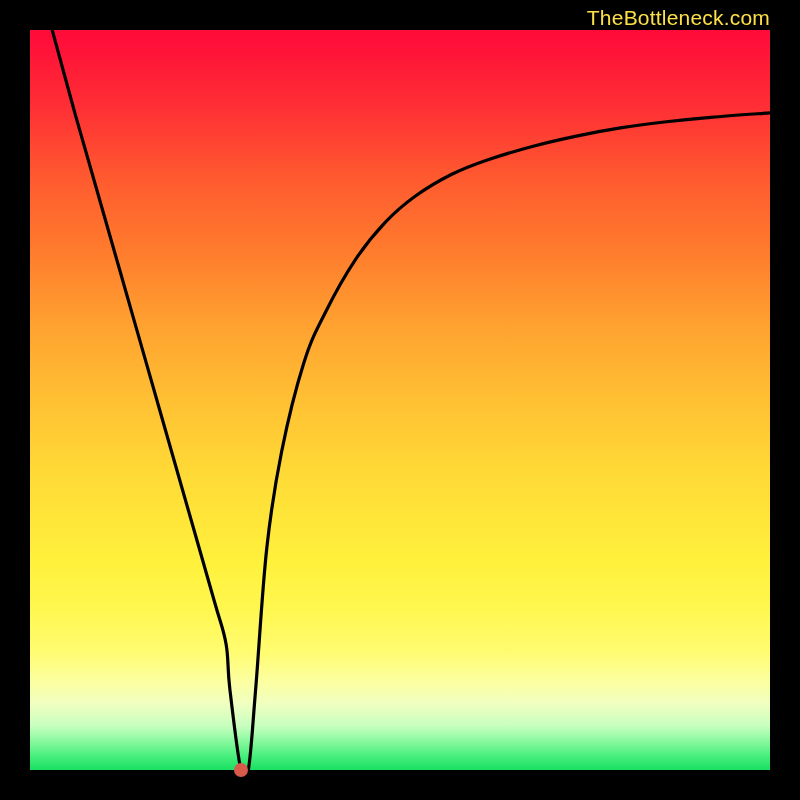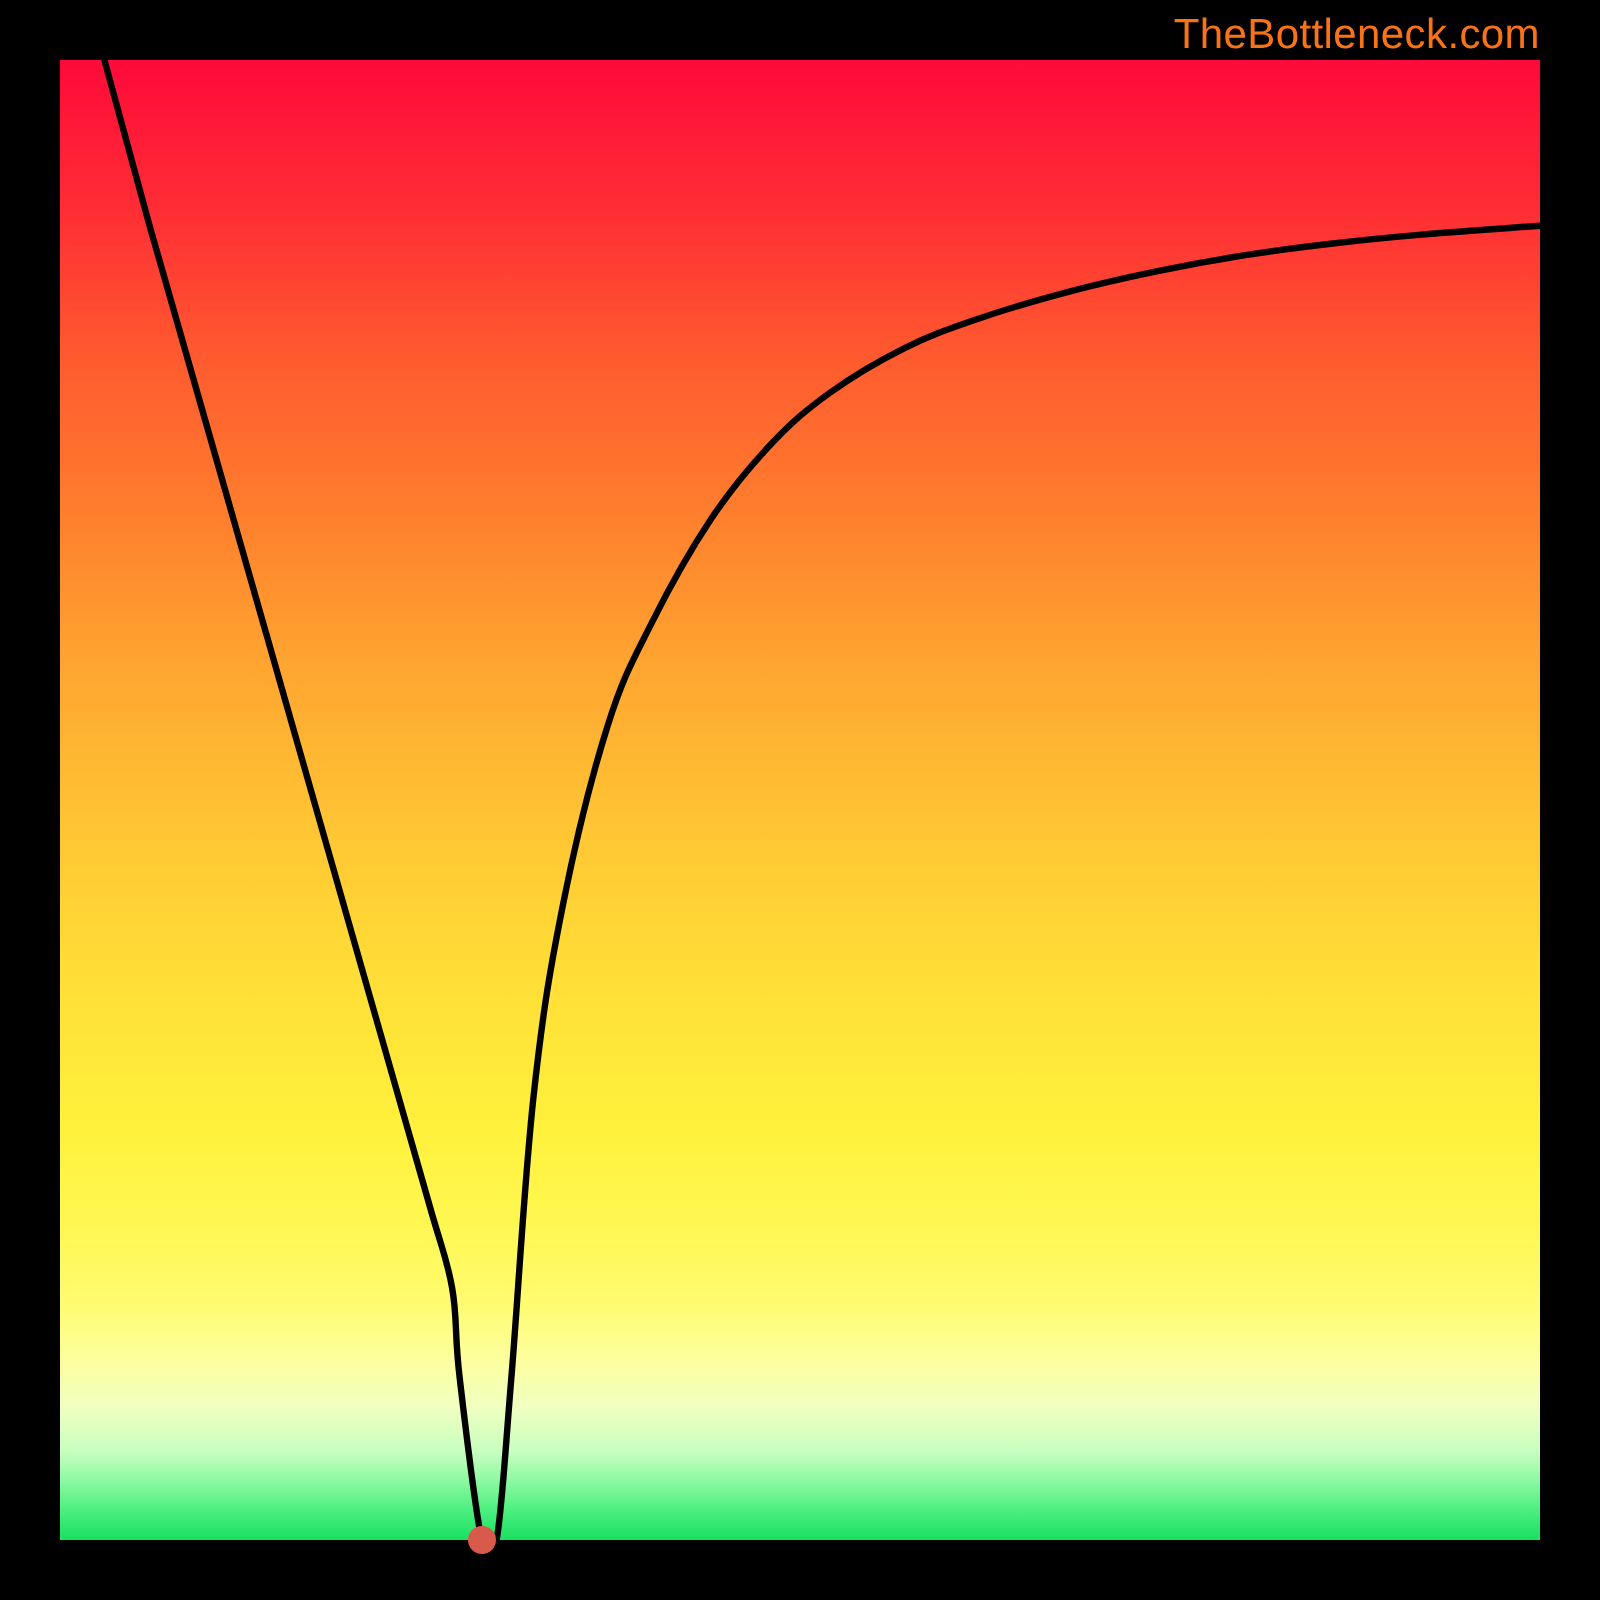--- a/index.html
+++ b/index.html
@@ -39,21 +39,21 @@
       #c8ffc0 94%,
       #8cf9a0 96%,
       #4cef80 98%,
       #18e060 100%
     );
   }
   .watermark {
     position: absolute;
     top: 6px;
     right: 30px;
-    color: #f97316;
+    color: #fde047;
     font-size: 21px;
     letter-spacing: 0.2px;
     user-select: none;
   }
   svg.curve {
     position: absolute;
     left: 0;
     top: 0;
     width: 740px;
     height: 740px;

